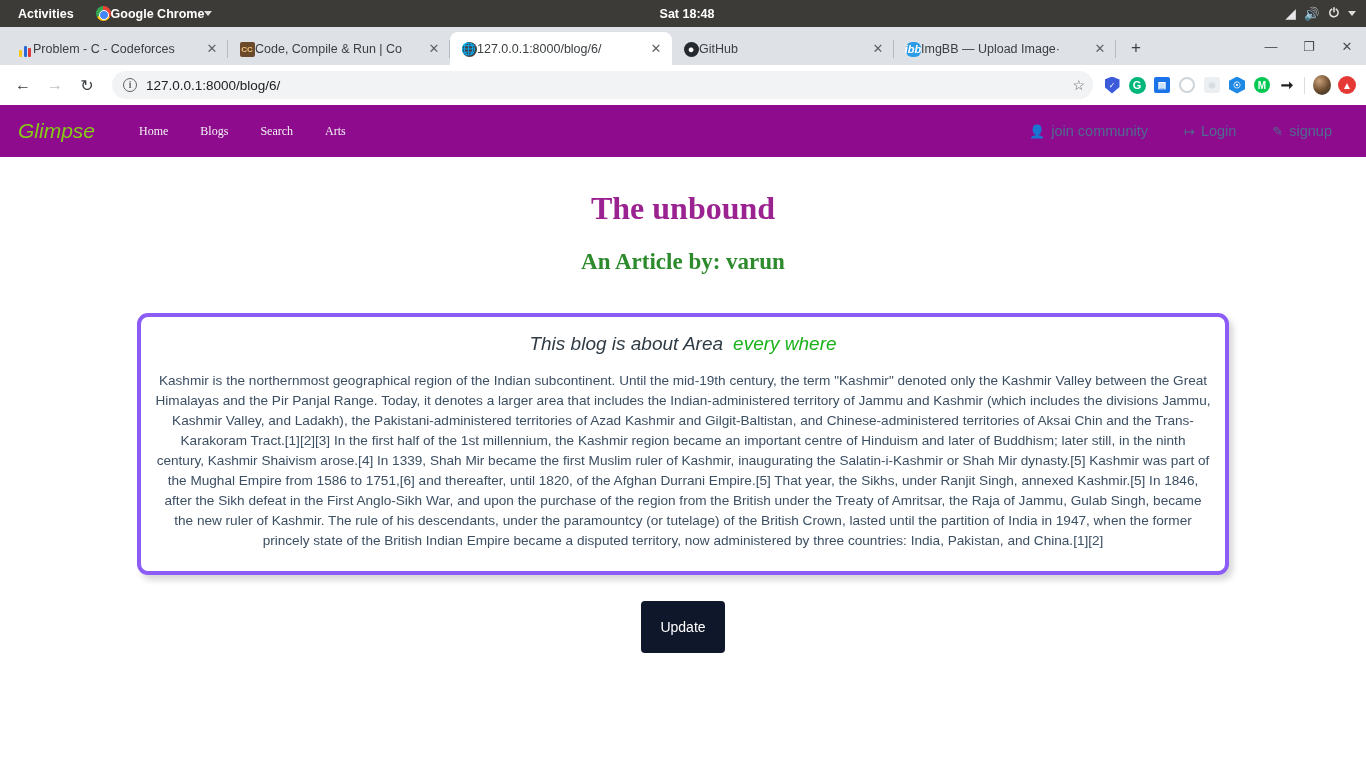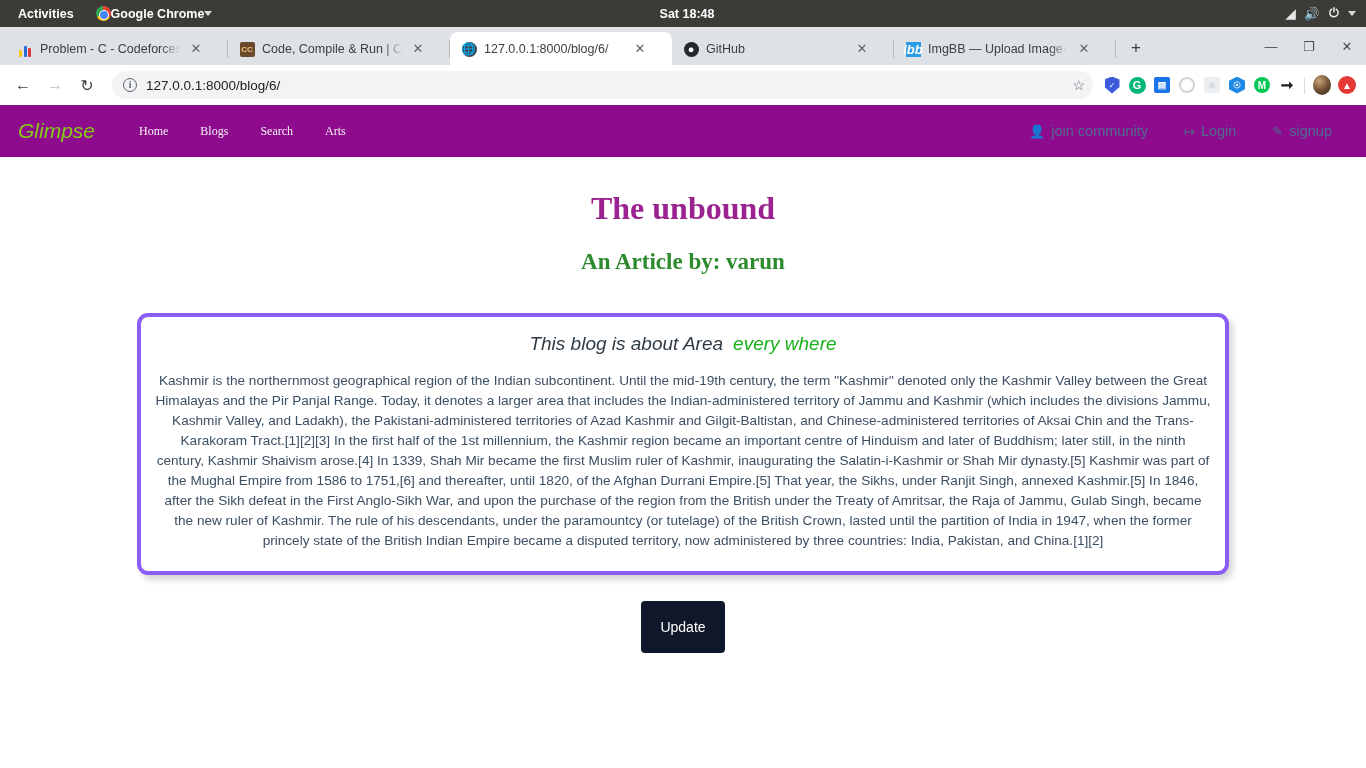--- a/index.html
+++ b/index.html
@@ -56,22 +56,21 @@
     background: #dee1e6;
     display: flex;
     align-items: flex-end;
     padding-left: 6px;
     position: relative;
   }
   .tab {
     height: 33px;
     width: 222px;
     display: flex; align-items: center;
-    gap: 7px;
-    padding: 0 24px 0 11px;
+    padding: 0 8px 0 11px;
     font-size: 12.5px;
     color: #3c4043;
     position: relative;
     border-radius: 8px 8px 0 0;
   }
   .tab.active { background: #ffffff; }
   .tab:not(.active)::after {
     content: ""; position: absolute; right: 0; top: 8px;
     height: 18px; width: 1px; background: #b6bac0;
   }
@@ -103,23 +102,23 @@
     font-size: 8px; font-weight: bold;
     display: flex; align-items: center; justify-content: center;
   }
   .fav-gh {
     width: 15px; height: 15px; border-radius: 50%;
     background: #24292f; color: #fff;
     font-size: 11px; line-height: 1;
     display: flex; align-items: center; justify-content: center;
   }
   .fav-ibb {
-    width: 15px; height: 15px; border-radius: 0;
+    width: 15px; height: 15px; border-radius: 6px;
     background: #2c9ce8; color: #fff;
-    font-size: 13px; font-weight: bold; font-style: italic;
+    font-size: 11px; font-weight: bold; font-style: italic;
     display: flex; align-items: center; justify-content: center;
   }
   .fav-globe {
     width: 15px; height: 15px; border-radius: 50%;
     background: #3f4246; color: #fff;
     font-size: 12px; line-height: 1;
     display: flex; align-items: center; justify-content: center;
   }
   #newtab {
     width: 28px; height: 28px; margin: 0 0 3px 6px;

